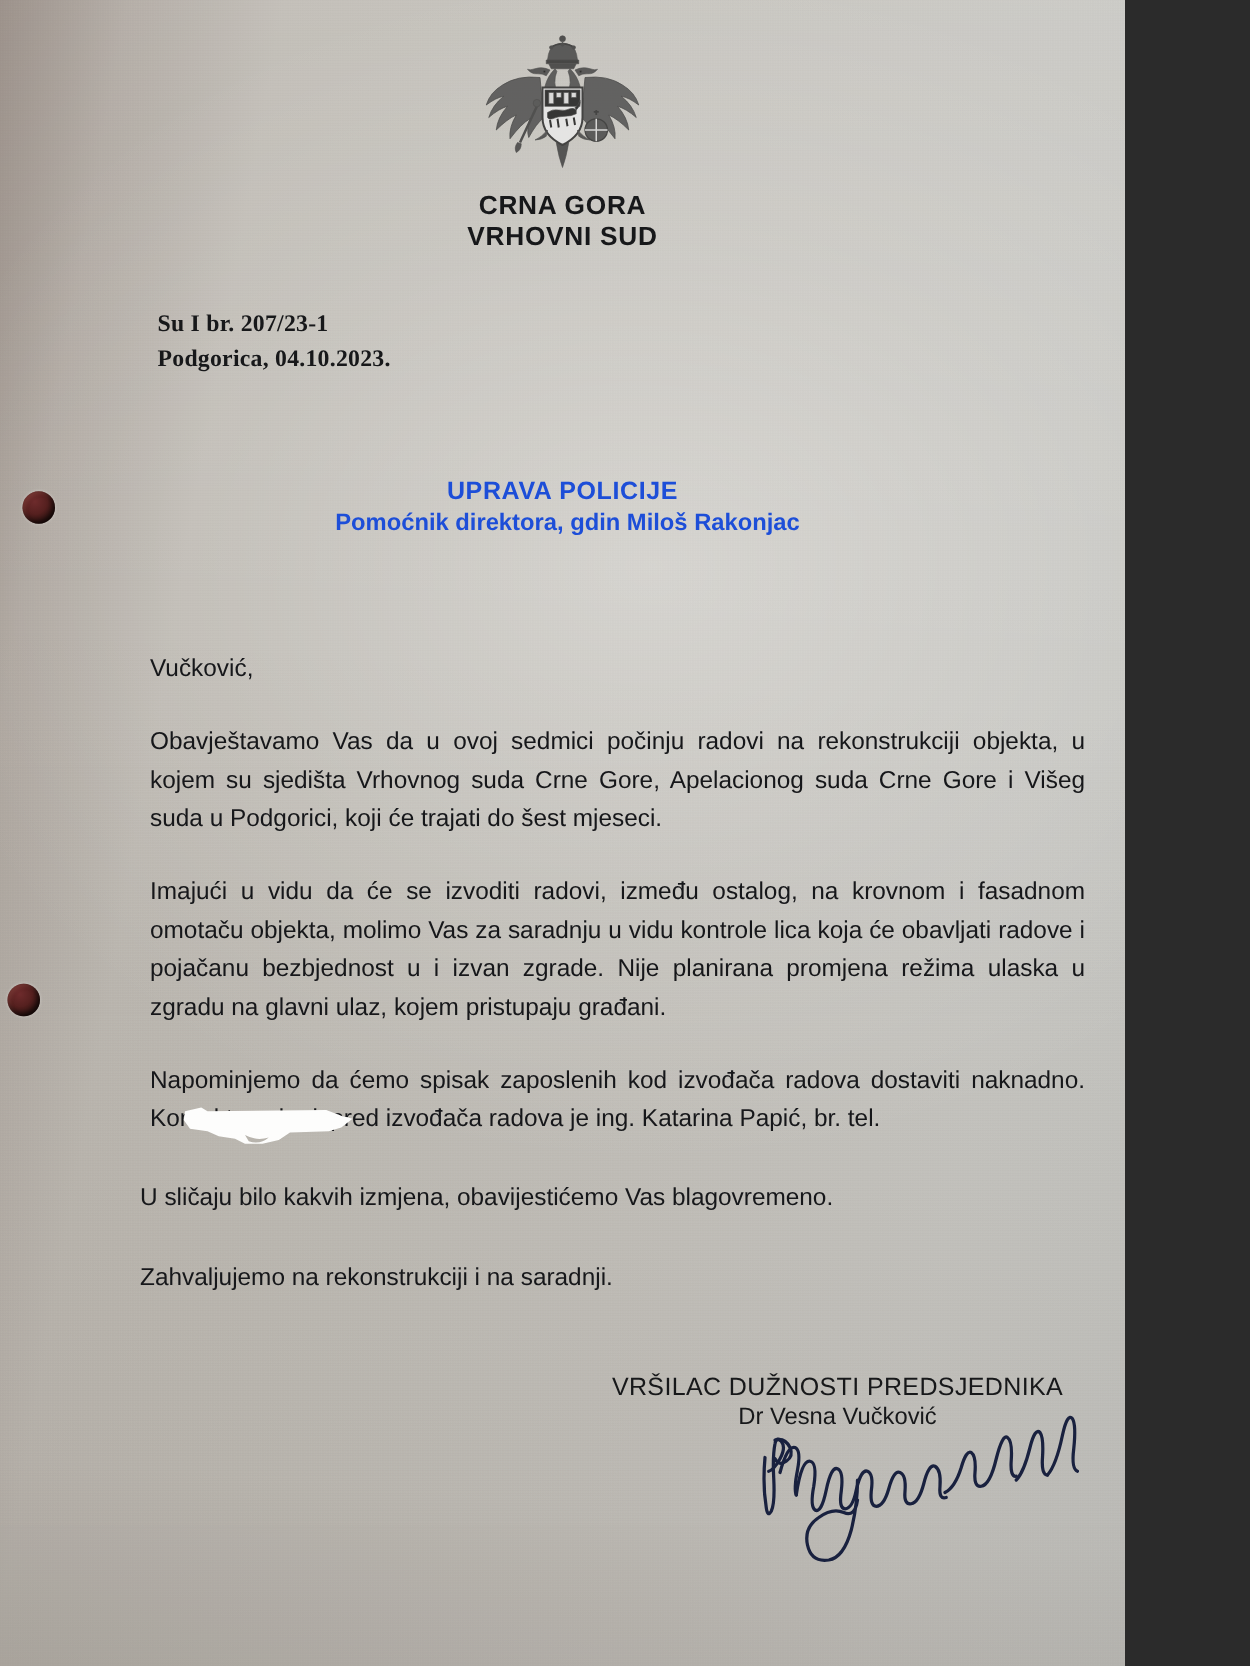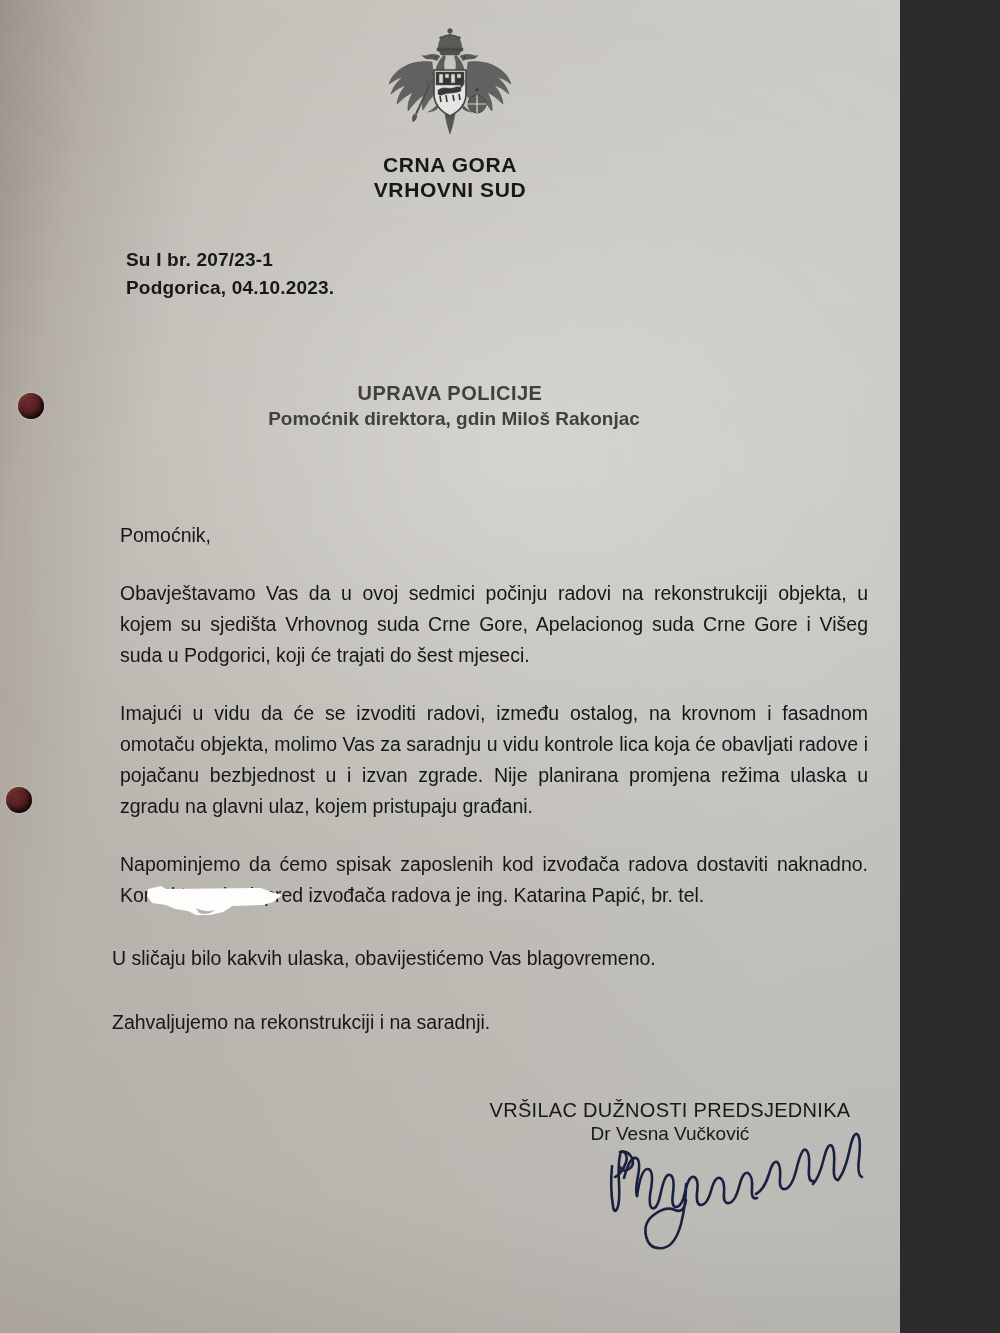--- a/index.html
+++ b/index.html
@@ -98,30 +98,31 @@
   
   .refblock {
     position: absolute;
     left: 126px;
     top: 246px;
     font-weight: bold;
     font-size: 19px;
     line-height: 28px;
     letter-spacing: 0.2px;
     color: #17181a;
+    font-family: Liberation Serif, serif;
   }
 
   
   .addressee {
     position: absolute;
     left: 0; right: 0;
     top: 381px;
     text-align: center;
     font-weight: bold;
-    color: #404040;
+    color: #1d4ed8;
   }
   .addressee .org {
     font-size: 20px;
     line-height: 25px;
     letter-spacing: 0.5px;
   }
   .addressee .person {
     font-size: 19px;
     line-height: 25px;
     padding-left: 8px;
@@ -287,28 +288,28 @@
       <div>Su I br. 207/23-1</div>
       <div>Podgorica, 04.10.2023.</div>
     </div>
 
     <div class="addressee">
       <div class="org">UPRAVA POLICIJE</div>
       <div class="person">Pomoćnik direktora, gdin Miloš Rakonjac</div>
     </div>
 
     <div class="body">
-      <p class="plain">Pomoćnik,</p>
+      <p class="plain">Vučković,</p>
       <p>Obavještavamo Vas da u ovoj sedmici počinju radovi na rekonstrukciji objekta, u kojem su sjedišta Vrhovnog suda Crne Gore, Apelacionog suda Crne Gore i Višeg suda u Podgorici, koji će trajati do šest mjeseci.</p>
       <p>Imajući u vidu da će se izvoditi radovi, između ostalog, na krovnom i fasadnom omotaču objekta, molimo Vas za saradnju u vidu kontrole lica koja će obavljati radove i pojačanu bezbjednost u i izvan zgrade. Nije planirana promjena režima ulaska u zgradu na glavni ulaz, kojem pristupaju građani.</p>
       <p class="redact-host">Napominjemo da ćemo spisak zaposlenih kod izvođača radova dostaviti naknadno. Kontakt osoba ispred izvođača radova je ing. Katarina Papić, br. tel.</p>
     </div>
 
     <div class="closing">
-      <p>U sličaju bilo kakvih ulaska, obavijestićemo Vas blagovremeno.</p>
+      <p>U sličaju bilo kakvih izmjena, obavijestićemo Vas blagovremeno.</p>
       <p>Zahvaljujemo na rekonstrukciji i na saradnji.</p>
     </div>
 
     <svg class="redaction" viewBox="0 0 150 38">
       <path d="M3 6 L14 3 L18 6 L112 5 L124 9 L133 10 L126 17 L118 20 L86 21 L78 27 L66 30 L52 30 L44 26 L31 24 L22 20 L8 18 L2 13 Z
                M48 24 q8 4 17 2 q-6 5 -14 3 z" fill="#ffffff" fill-rule="evenodd"></path>
       <path d="M2 5 L15 2 L20 5 L115 4 L128 9 L136 11 L127 18 L117 21 L86 22 L77 28 L64 31 L50 31 L42 27 L29 25 L20 21 L6 19 L1 12 Z" fill="#fdfdfc"></path>
       <path d="M50 24 q9 5 19 2 q-7 6 -16 3 z" fill="#b8b4ad"></path>
     </svg>
 

